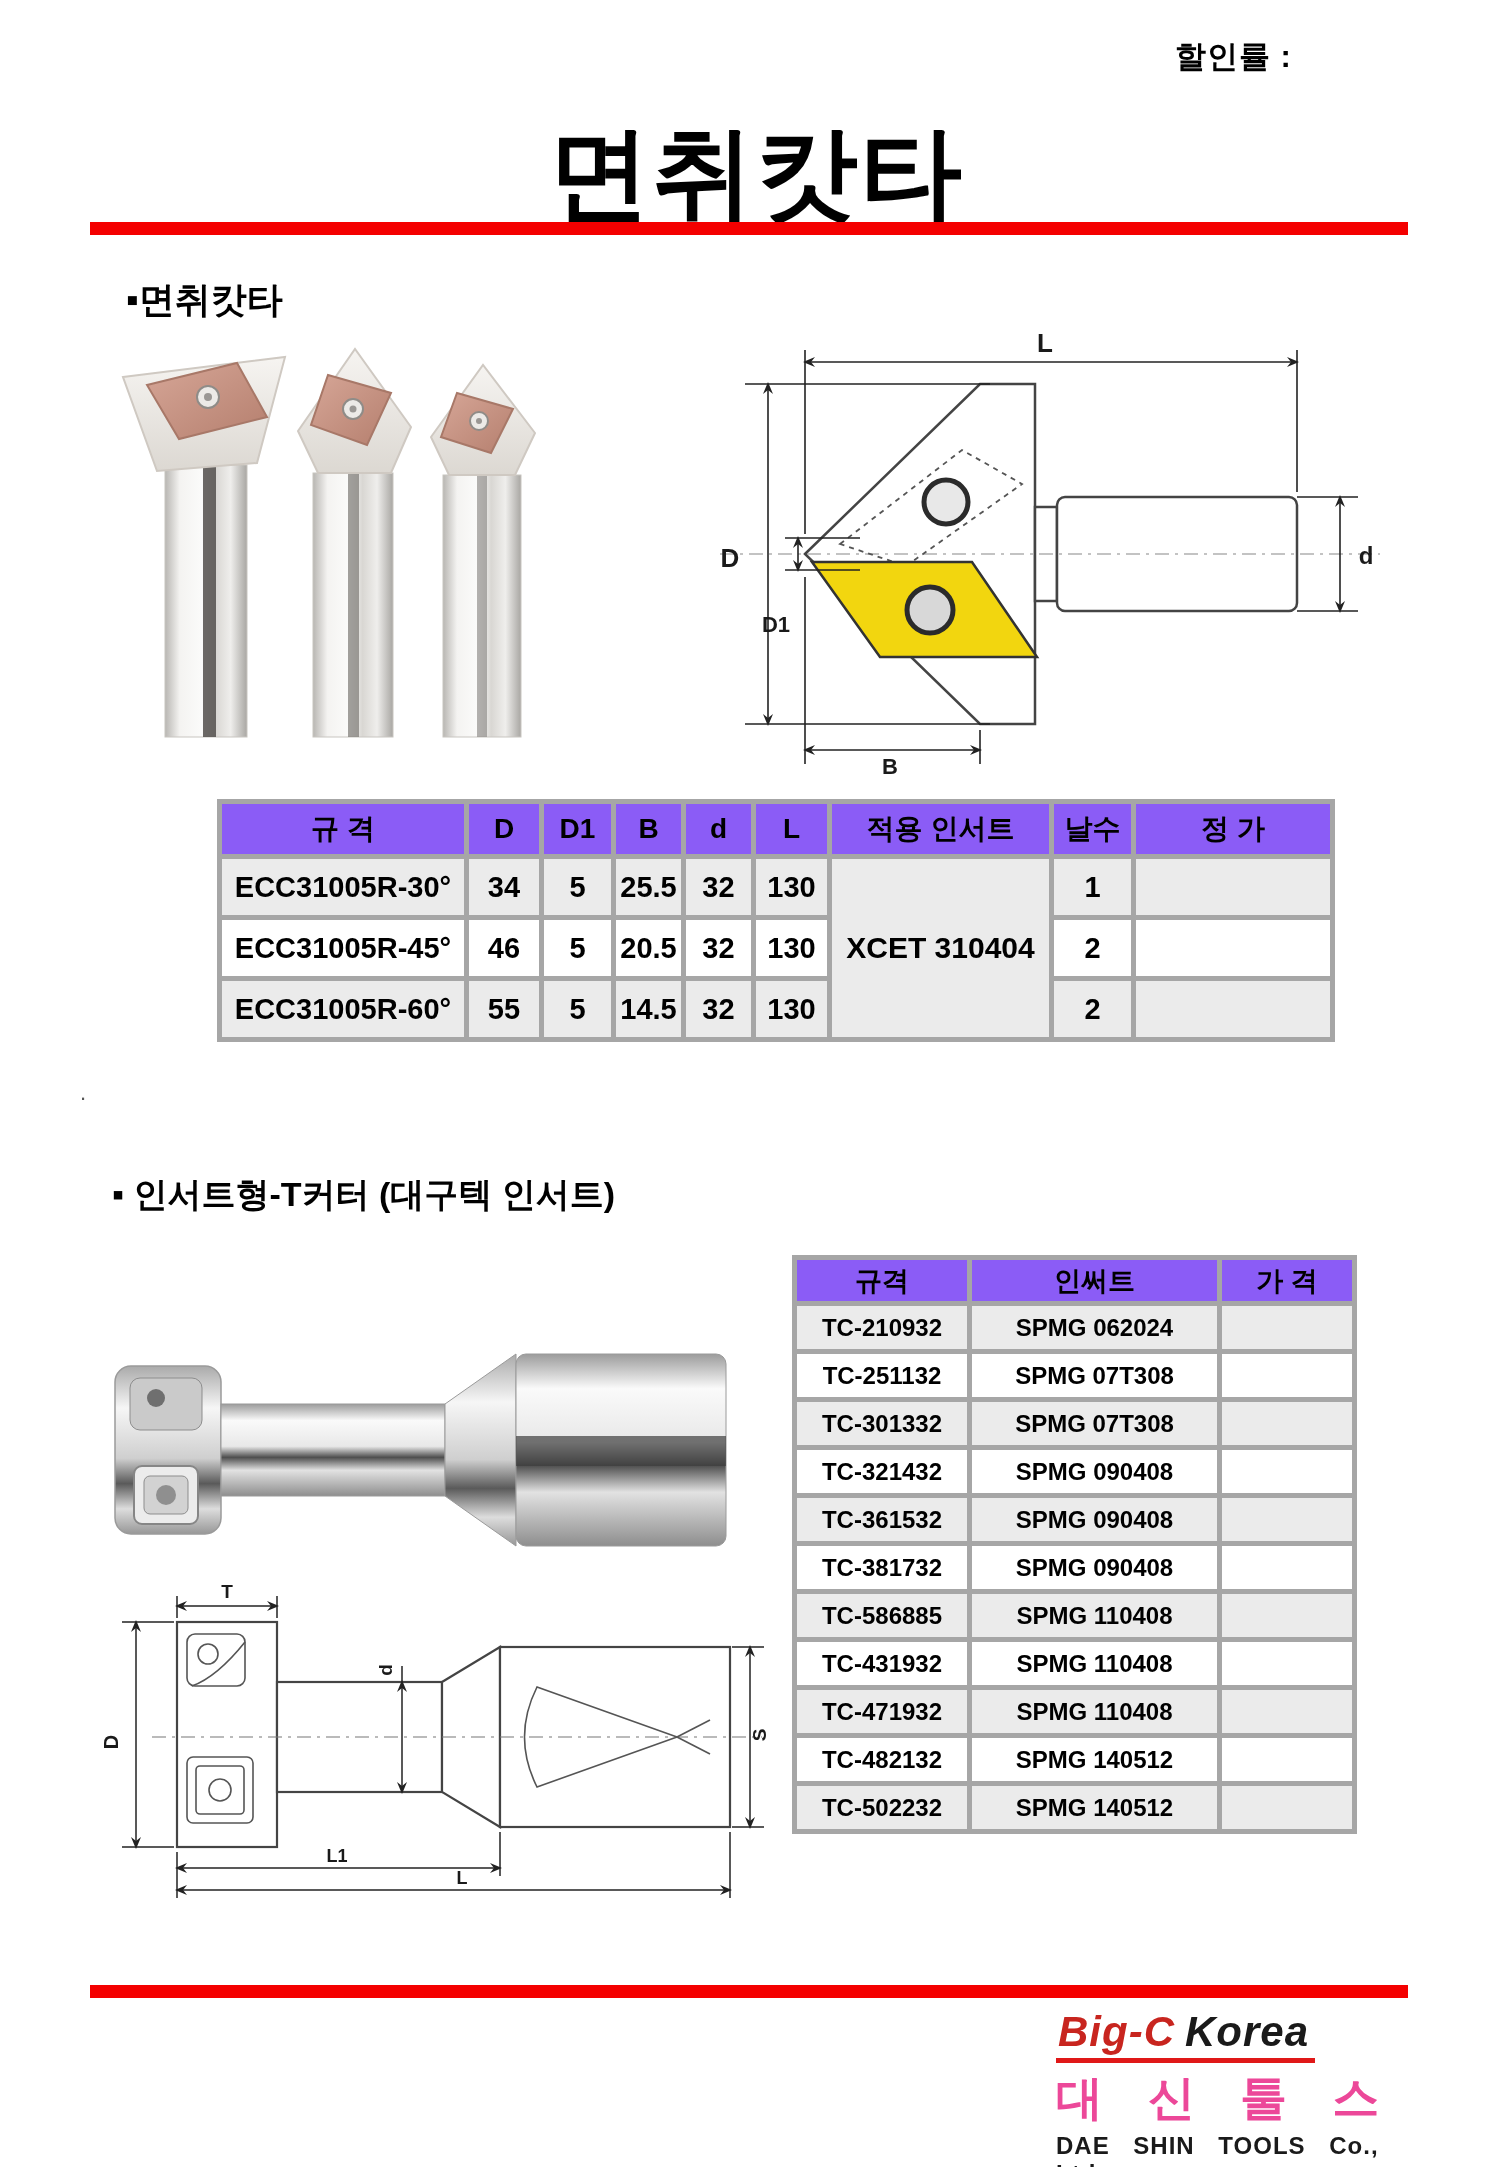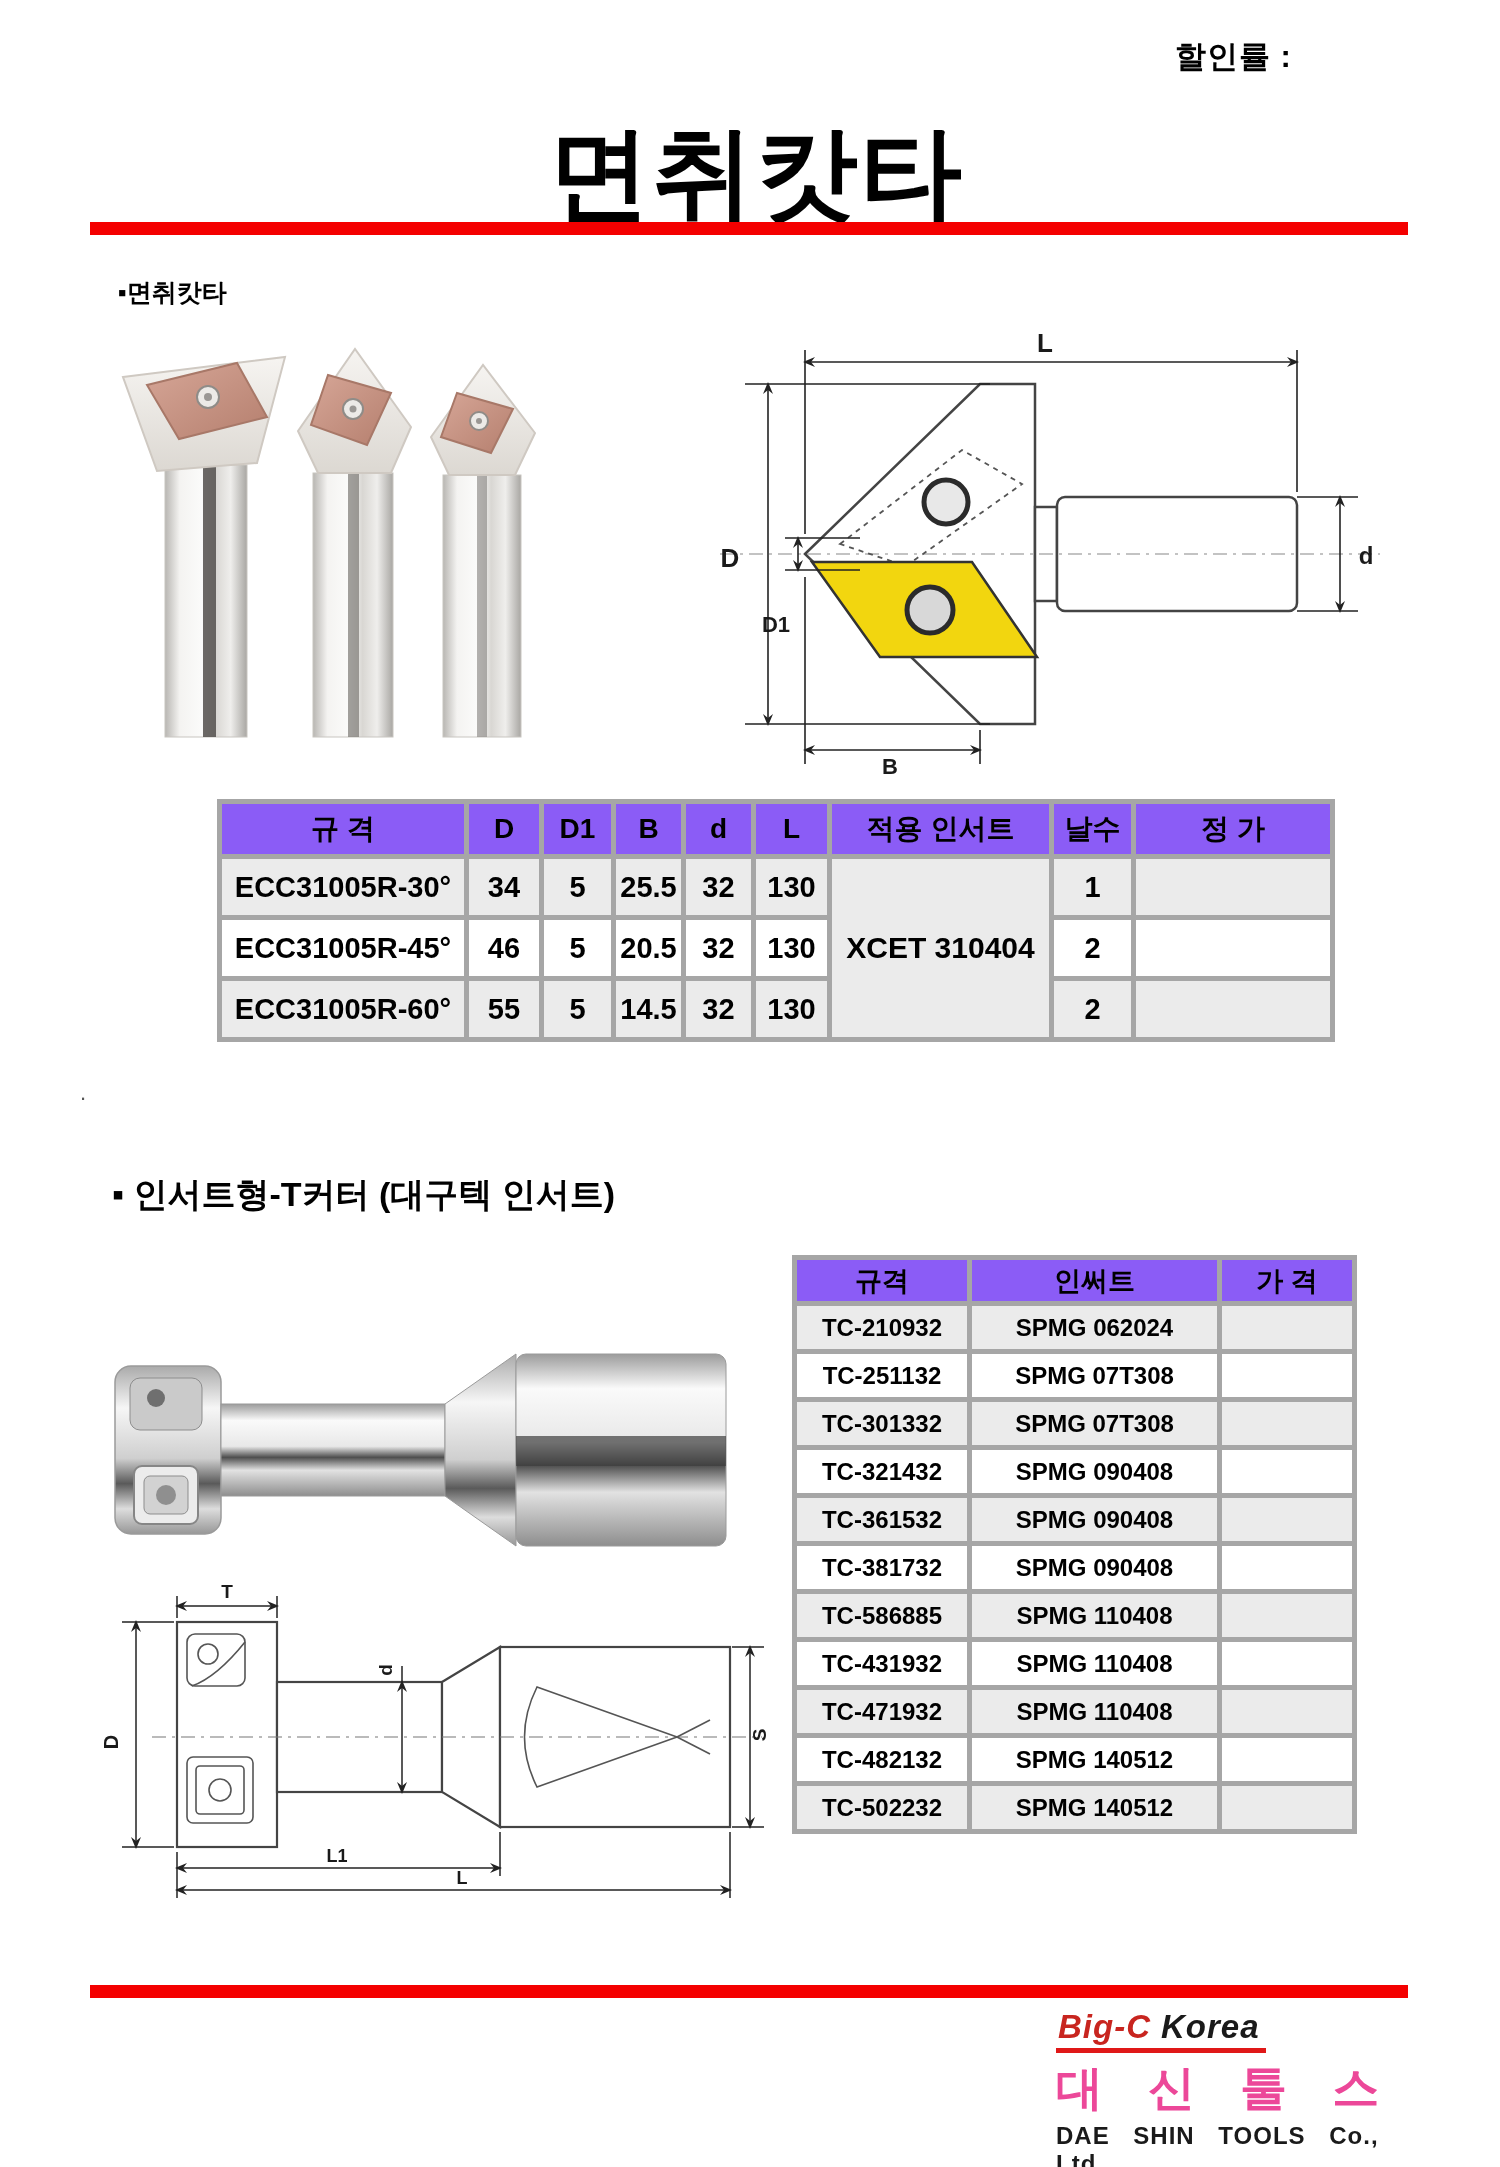--- a/index.html
+++ b/index.html
@@ -7,21 +7,21 @@
         font-family:"Liberation Sans","DejaVu Sans",sans-serif;color:#000;border-radius:18px;}
 
   .discount{position:absolute;left:1175px;top:36px;font-size:31px;font-weight:800;letter-spacing:1px;}
   .title{position:absolute;left:6px;top:78px;width:100%;text-align:center;
          font-size:102px;font-weight:900;letter-spacing:2px;line-height:1.1;margin-top:39px;}
   .rule{position:absolute;left:90px;width:1318px;height:13px;background:#f40000;}
   .rule.top{top:222px;}
   .rule.bottom{top:1985px;}
 
   .sec-head{position:absolute;font-weight:800;color:#000;}
-  .sec1-head{left:118px;top:276px;font-size:25px;}
+  .sec1-head{left:126px;top:276px;font-size:36px;}
   .sec2-head{left:112px;top:1172px;font-size:34px;}
   .footnote-dot{position:absolute;left:80px;top:1080px;font-size:22px;color:#555;}
 
   .photo1{position:absolute;left:115px;top:335px;}
   .diagram1{position:absolute;left:690px;top:322px;}
   .photo2{position:absolute;left:100px;top:1318px;}
   .diagram2{position:absolute;left:92px;top:1582px;}
 
   table{border-collapse:collapse;table-layout:fixed;background:#fff;}
   th,td{border:5px solid #a6a6a6;text-align:center;vertical-align:middle;
@@ -34,21 +34,21 @@
   .spec-table tr.odd td{background:#ebebeb;}
   .spec-table td.merge{background:#ebebeb;font-size:30px;}
 
   .insert-table{position:absolute;left:792px;top:1243px;width:560px;margin-top:12px;}
   .insert-table th{height:41px;font-size:27px;}
   .insert-table td{height:43px;font-size:24px;}
   .insert-table tr.odd td{background:#ebebeb;}
   .insert-table td.price{background:#fff;}
 
   .logo{position:absolute;left:1056px;top:2008px;width:360px;}
-  .logo-line1{display:inline-block;font-size:33px;font-weight:800;font-style:italic;
+  .logo-line1{display:inline-block;font-size:42px;font-weight:800;font-style:italic;
               border-bottom:5px solid #e01818;padding:0 6px 2px 2px;letter-spacing:1px;}
   .logo-bigc{color:#c8251f;}
   .logo-korea{color:#1a1a1a;margin-left:10px;}
   .logo-kr{font-size:47px;font-weight:800;letter-spacing:16px;margin-top:4px;color:#ec4899;}
   .logo-en{font-size:24px;font-weight:700;letter-spacing:1px;word-spacing:16px;margin-top:2px;color:#1a1a1a;}
 
   svg text{font-family:"Liberation Sans","DejaVu Sans",sans-serif;fill:#1a1a1a;}
   .dimlabel{font-weight:700;}
 </style>
 </head>

